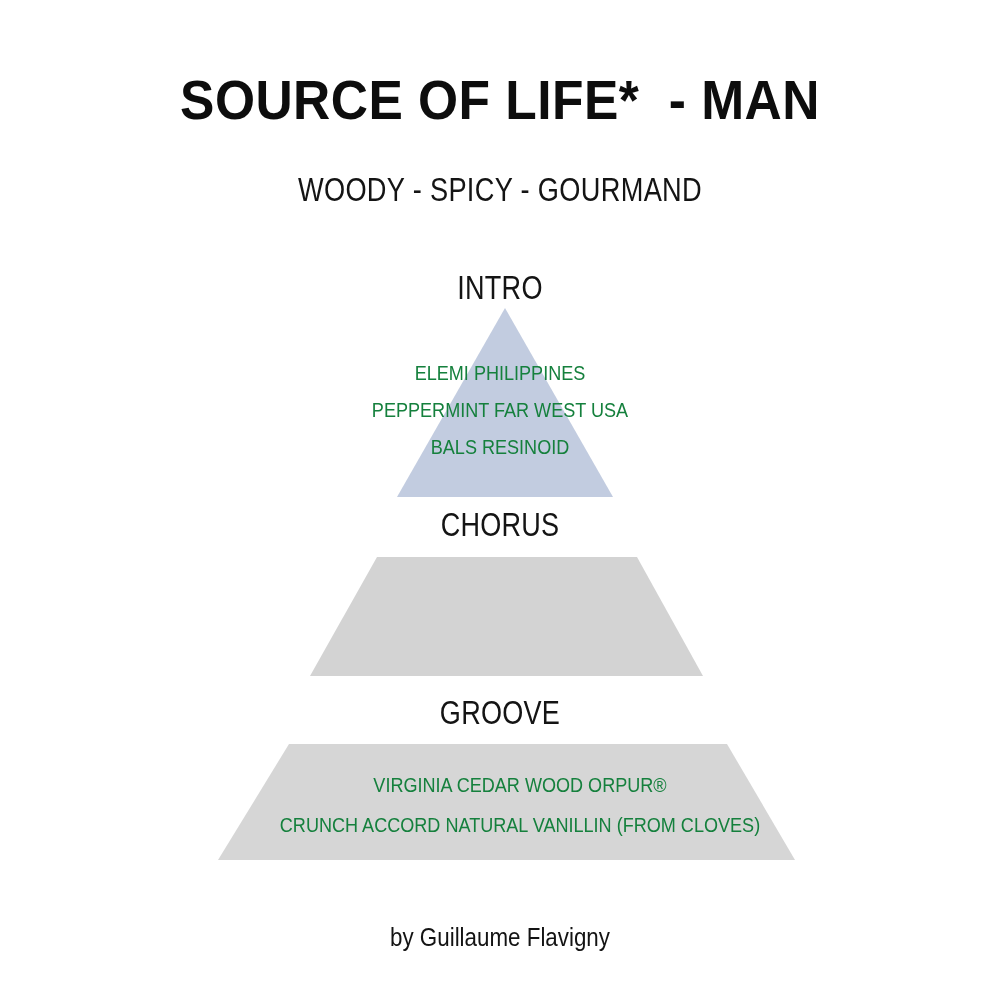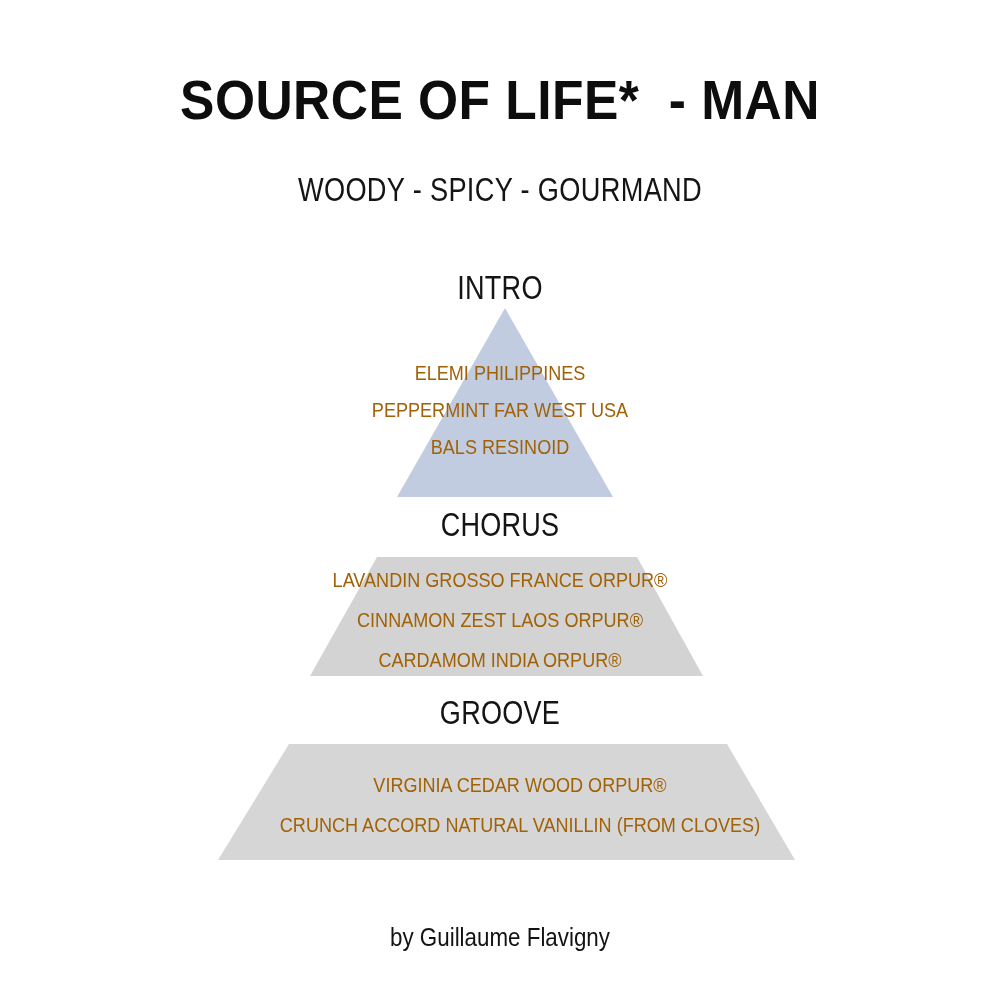--- a/index.html
+++ b/index.html
@@ -88,21 +88,21 @@
   }
 
   .notes {
     position: absolute;
     left: 0;
     width: 1000px;
     text-align: center;
     font-family: "Liberation Sans Narrow", "Liberation Sans", sans-serif;
     font-weight: 400;
     font-size: 21px;
-    color: #a16207;
+    color: #15803d;
     line-height: 1;
     pointer-events: none;
   }
 
   .notes .note-line {
     display: block;
     transform: scaleX(0.86);
     transform-origin: center center;
     white-space: pre;
   }
@@ -163,25 +163,20 @@
     <span class="note-line">PEPPERMINT FAR WEST USA</span>
     <span class="note-line">BALS RESINOID</span>
   </div>
 
   <div class="level-heading" id="chorus-heading">CHORUS</div>
 
   <svg class="shape" id="chorus-shape" viewBox="0 0 1000 128" preserveAspectRatio="none">
     <polygon points="377,4 637,4 703,123 310,123" fill="#d3d3d3"></polygon>
   </svg>
 
-  <div class="notes" id="chorus-notes">
-    <span class="note-line">LAVANDIN GROSSO FRANCE ORPUR®</span>
-    <span class="note-line">CINNAMON ZEST LAOS ORPUR®</span>
-    <span class="note-line">CARDAMOM INDIA ORPUR®</span>
-  </div>
 
   <div class="level-heading" id="groove-heading">GROOVE</div>
 
   <svg class="shape" id="groove-shape" viewBox="0 0 1000 126" preserveAspectRatio="none">
     <polygon points="289,4 727,4 795,120 218,120" fill="#d6d6d6"></polygon>
   </svg>
 
   <div class="notes" id="groove-notes">
     <span class="note-line">VIRGINIA CEDAR WOOD ORPUR®</span>
     <span class="note-line">CRUNCH ACCORD NATURAL VANILLIN (FROM CLOVES)</span>

